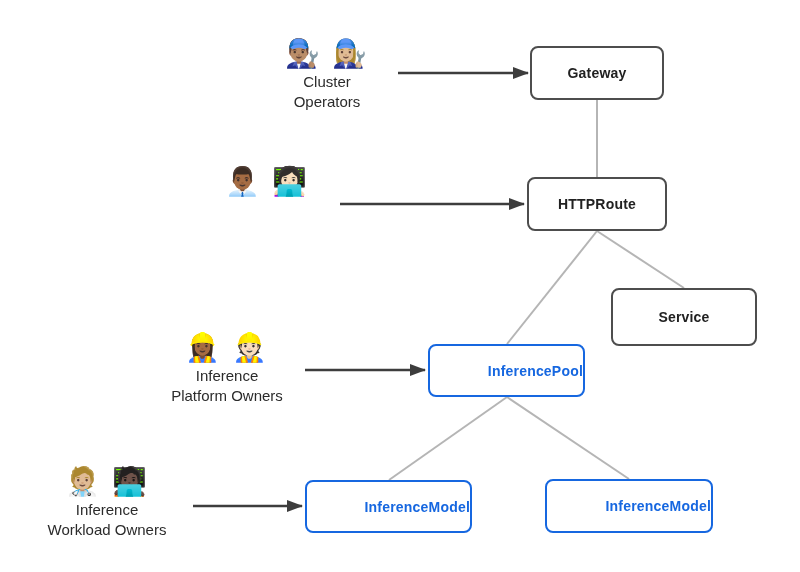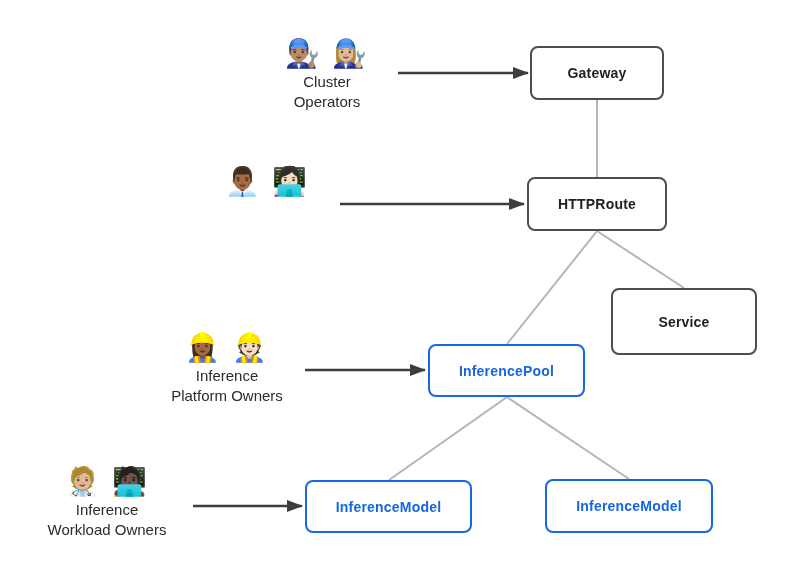--- a/index.html
+++ b/index.html
@@ -47,20 +47,21 @@
     font-weight: 700;
     letter-spacing: 0.2px;
   }
   .node.standard {
     border: 2px solid var(--standard-border, #4d4d4d);
     color: var(--standard-text, #212121);
   }
   .node.extension {
     border: 2px solid var(--extension-accent, #1667e0);
     color: var(--extension-accent, #1667e0);
+    justify-content: flex-end;
   }
   .actor {
     position: absolute;
     z-index: 2;
     text-align: center;
   }
   .actor .emoji {
     font-size: 28px;
     line-height: 36px;
     display: block;
@@ -70,21 +71,21 @@
     display: block;
     margin-top: 0;
     font-size: 15px;
     line-height: 20px;
     color: var(--actor-text, #2b2b2b);
     white-space: pre-line;
   }
   
   #node-gateway        { left: 530px; top: 46px;  width: 134px; height: 54px; }
   #node-httproute      { left: 527px; top: 177px; width: 140px; height: 54px; }
-  #node-service        { left: 611px; top: 288px; width: 146px; height: 67px; text-align: center; }
+  #node-service        { left: 611px; top: 288px; width: 146px; height: 58px; text-align: center; }
   #node-inferencepool  { left: 428px; top: 344px; width: 157px; height: 53px; }
   #node-inferencemodel-left  { left: 305px; top: 480px; width: 167px; height: 53px; }
   #node-inferencemodel-right { left: 545px; top: 479px; width: 168px; height: 54px; }
   
   #actor-cluster-operators        { left: 227px; top: 36px;  width: 200px; }
   #actor-application-developers   { left: 167px; top: 164px; width: 200px; }
   #actor-inference-platform-owners{ left: 117px; top: 330px; width: 220px; }
   #actor-inference-workload-owners{ left: 7px;   top: 464px; width: 200px; }
 </style>
 </head>

